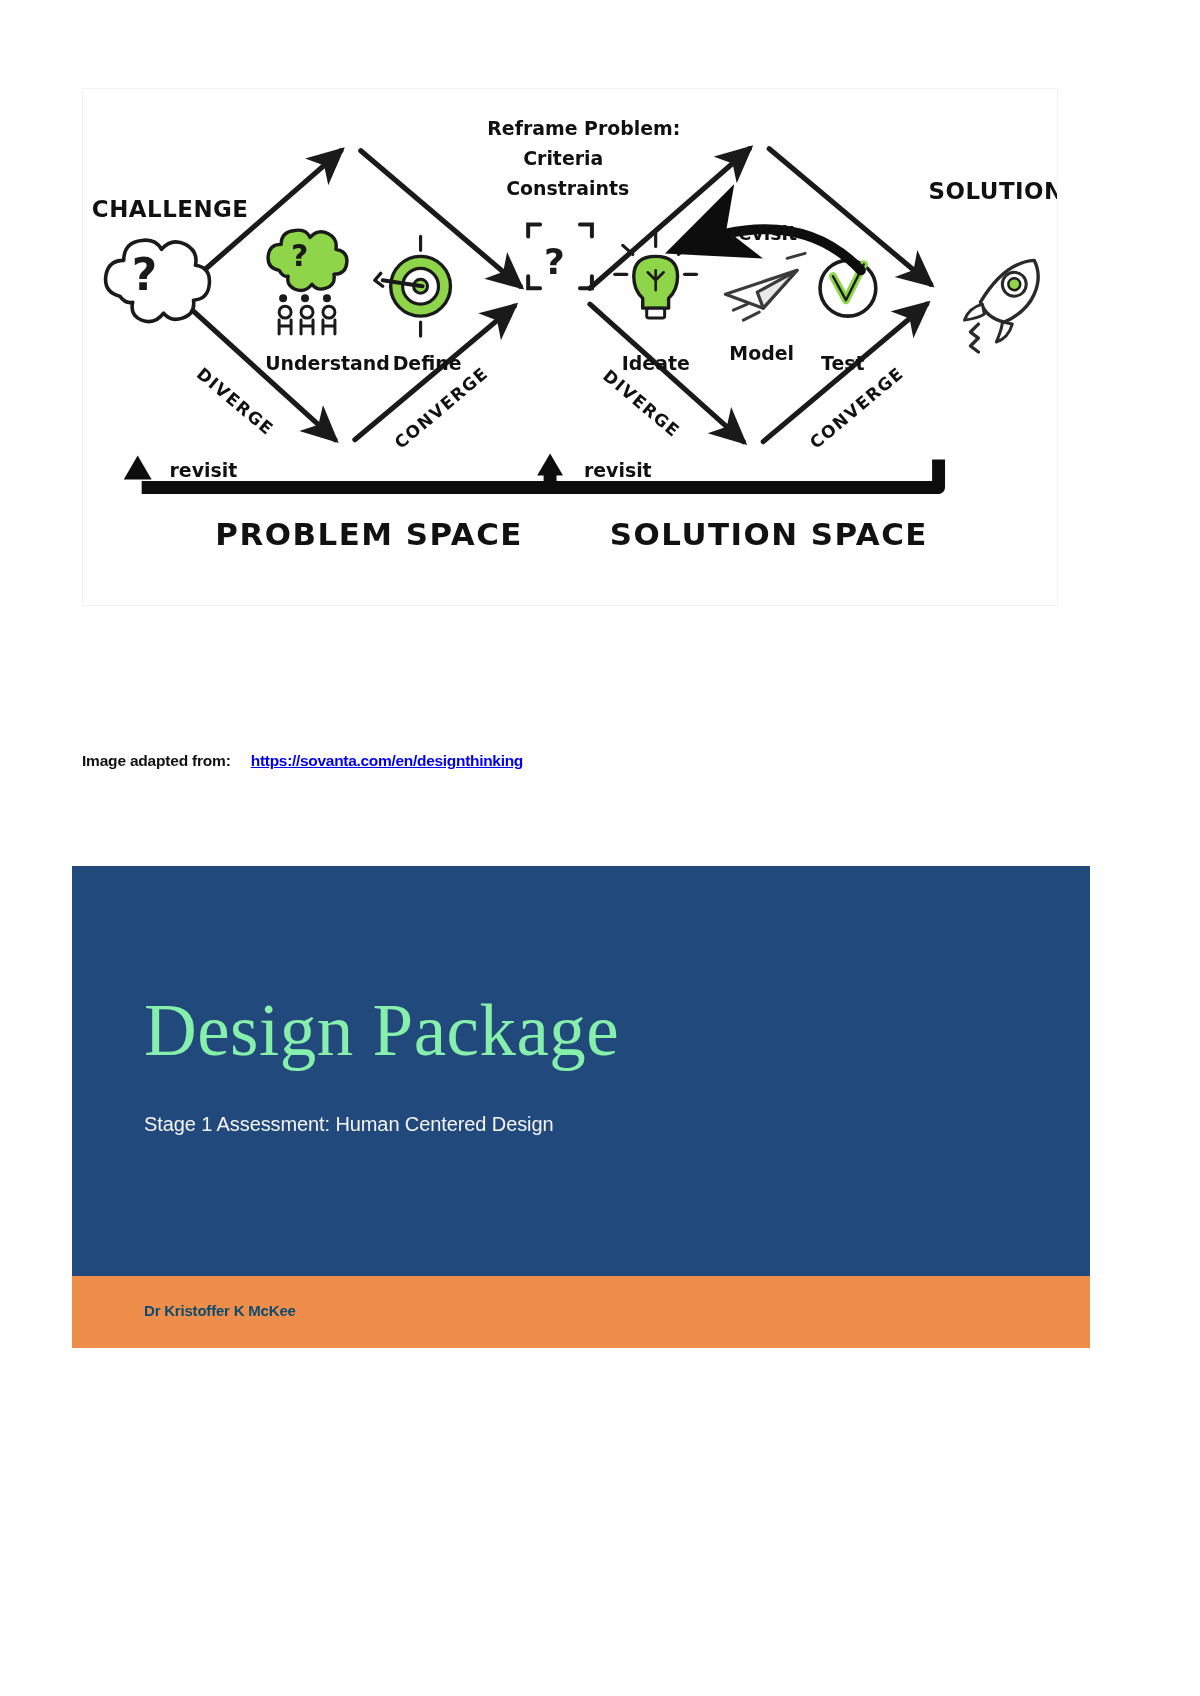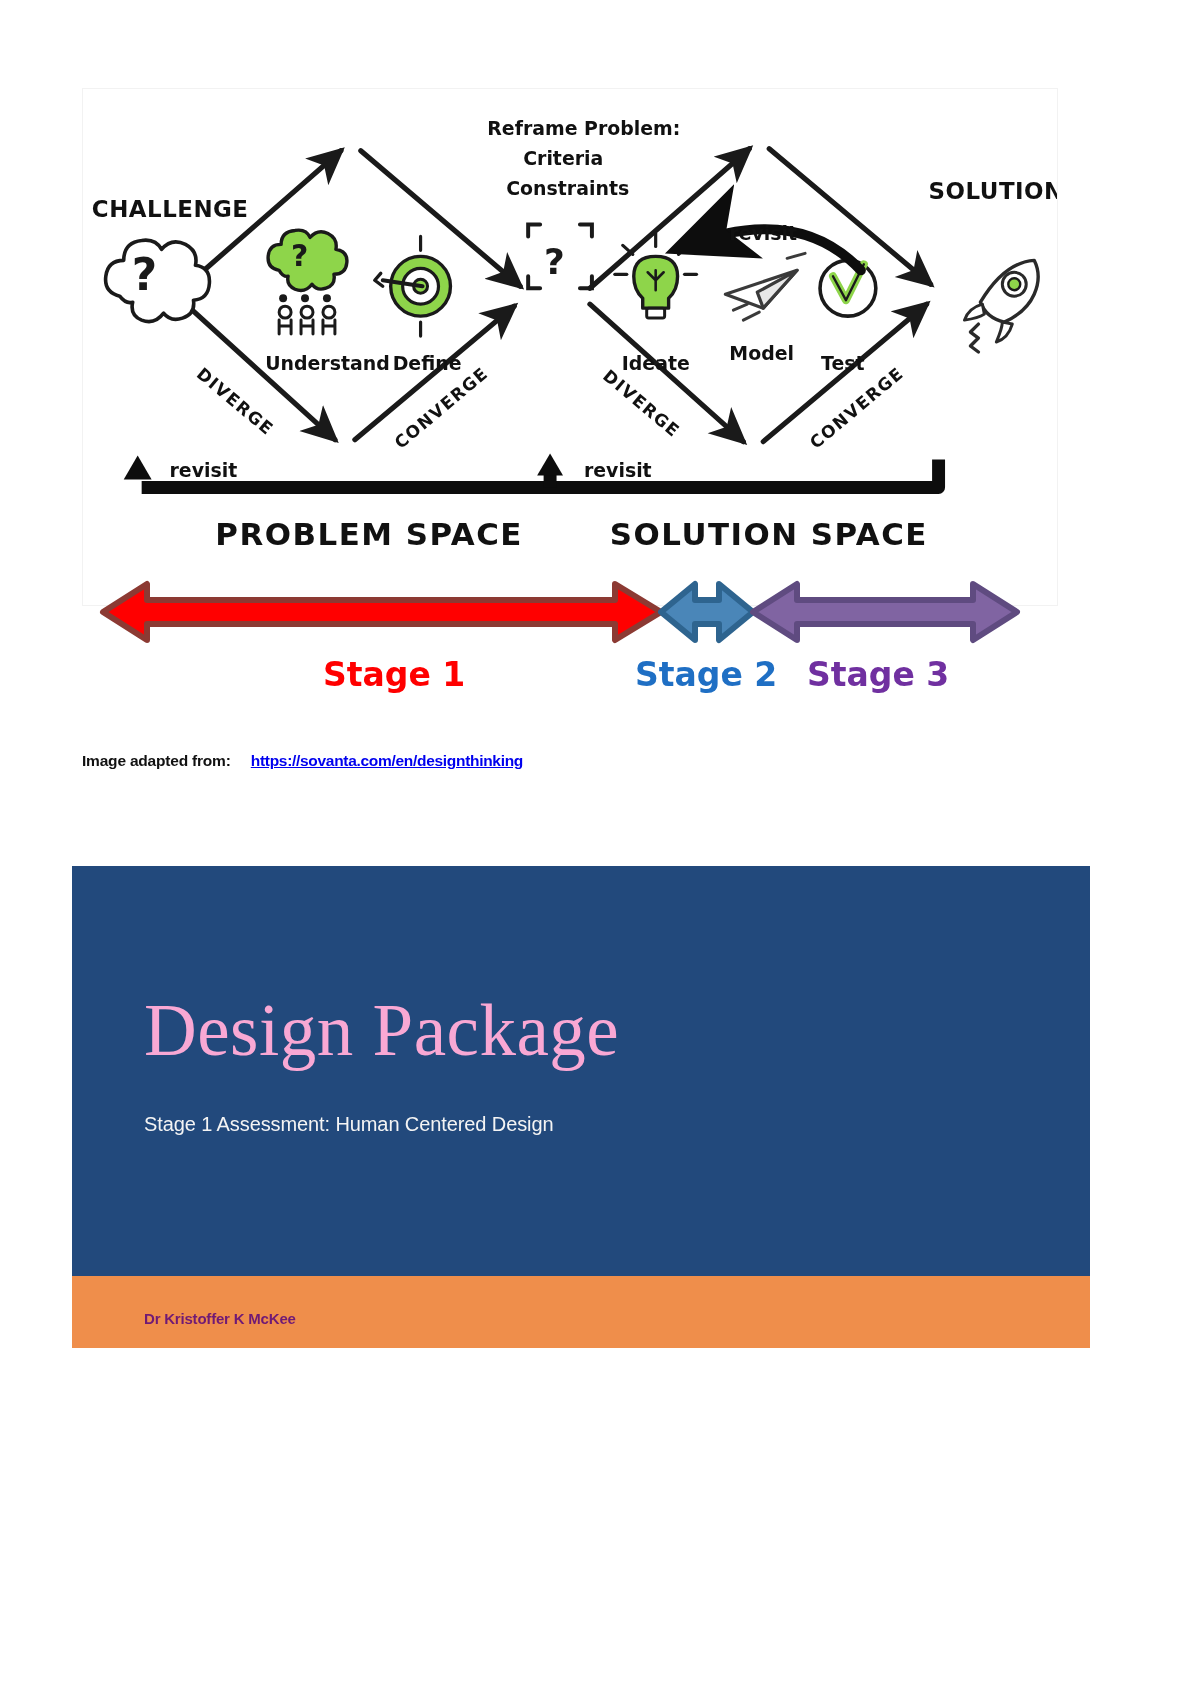--- a/index.html
+++ b/index.html
@@ -89,21 +89,21 @@
     left: 0; top: 0; right: 0;
     height: 420px;
   }
   #slide-title {
     position: absolute;
     left: 72px;
     top: 128px;
     font-family: "Liberation Serif", serif;
     font-size: 73px;
     line-height: 1.0;
-    color: #f9a8d4;
+    color: #86efac;
     font-weight: 400;
     letter-spacing: 0.5px;
   }
   #slide-subtitle {
     position: absolute;
     left: 72px;
     top: 247px;
     font-family: "Liberation Sans", sans-serif;
     font-size: 20px;
     color: #f4f4f4;
@@ -117,23 +117,22 @@
     height: 72px;
     background: #ef8e4b;
   }
   #footer-author {
     position: absolute;
     left: 72px;
     top: 26px;
     font-family: "Liberation Sans", sans-serif;
     font-size: 15px;
     font-weight: 700;
-    color: #701a75;
+    color: #0c4a6e;
     letter-spacing: -0.2px;
-    margin-top: 8px;
   }
   #footer-course {
     position: absolute;
     right: 78px;
     top: 14px;
     text-align: right;
     font-family: "Liberation Sans", sans-serif;
     font-size: 15px;
     font-weight: 700;
     color: #ffffff;
@@ -275,40 +274,20 @@
         <path d="M468 366 l-13 22 l26 0 z" fill="#0d0d0d"></path>
       </g>
       <text class="dd-label dd-caption" x="86" y="390">revisit</text>
       <text class="dd-label dd-caption" x="502" y="390">revisit</text>
 
       <text class="dd-label dd-space" x="132" y="458">PROBLEM SPACE</text>
       <text class="dd-label dd-space" x="528" y="458">SOLUTION SPACE</text>
     </svg>
   </div>
 
-  <div id="stage-band">
-    <svg id="stage-svg" viewBox="0 0 930 130" xmlns="http://www.w3.org/2000/svg">
-
-      <g>
-        <path d="M8 42 L52 14 L52 30 L520 30 L520 14 L566 42 L520 70 L520 54 L52 54 L52 70 Z" fill="#ff0000" stroke="#8c3a33" stroke-width="6" stroke-linejoin="round"></path>
-      </g>
-
-      <g>
-        <path d="M566 42 L600 14 L600 30 L624 30 L624 14 L658 42 L624 70 L624 54 L600 54 L600 70 Z" fill="#4a86b8" stroke="#2e648f" stroke-width="6" stroke-linejoin="round"></path>
-      </g>
-
-      <g>
-        <path d="M658 42 L702 14 L702 30 L878 30 L878 14 L922 42 L878 70 L878 54 L702 54 L702 70 Z" fill="#8064a2" stroke="#5f4b80" stroke-width="6" stroke-linejoin="round"></path>
-      </g>
-
-      <text class="stage-text" x="228" y="116" fill="#ff0000">Stage 1</text>
-      <text class="stage-text" x="540" y="116" fill="#1f6fc4">Stage 2</text>
-      <text class="stage-text" x="712" y="116" fill="#7030a0">Stage 3</text>
-    </svg>
-  </div>
 
   <div id="attribution">
     <span class="lead">Image adapted from:</span>
     <a href="#">https://sovanta.com/en/designthinking</a>
   </div>
 
   <div id="title-slide">
     <div id="slide-body">
       <div id="slide-title">Design Package</div>
       <div id="slide-subtitle">Stage 1 Assessment: Human Centered Design</div>

